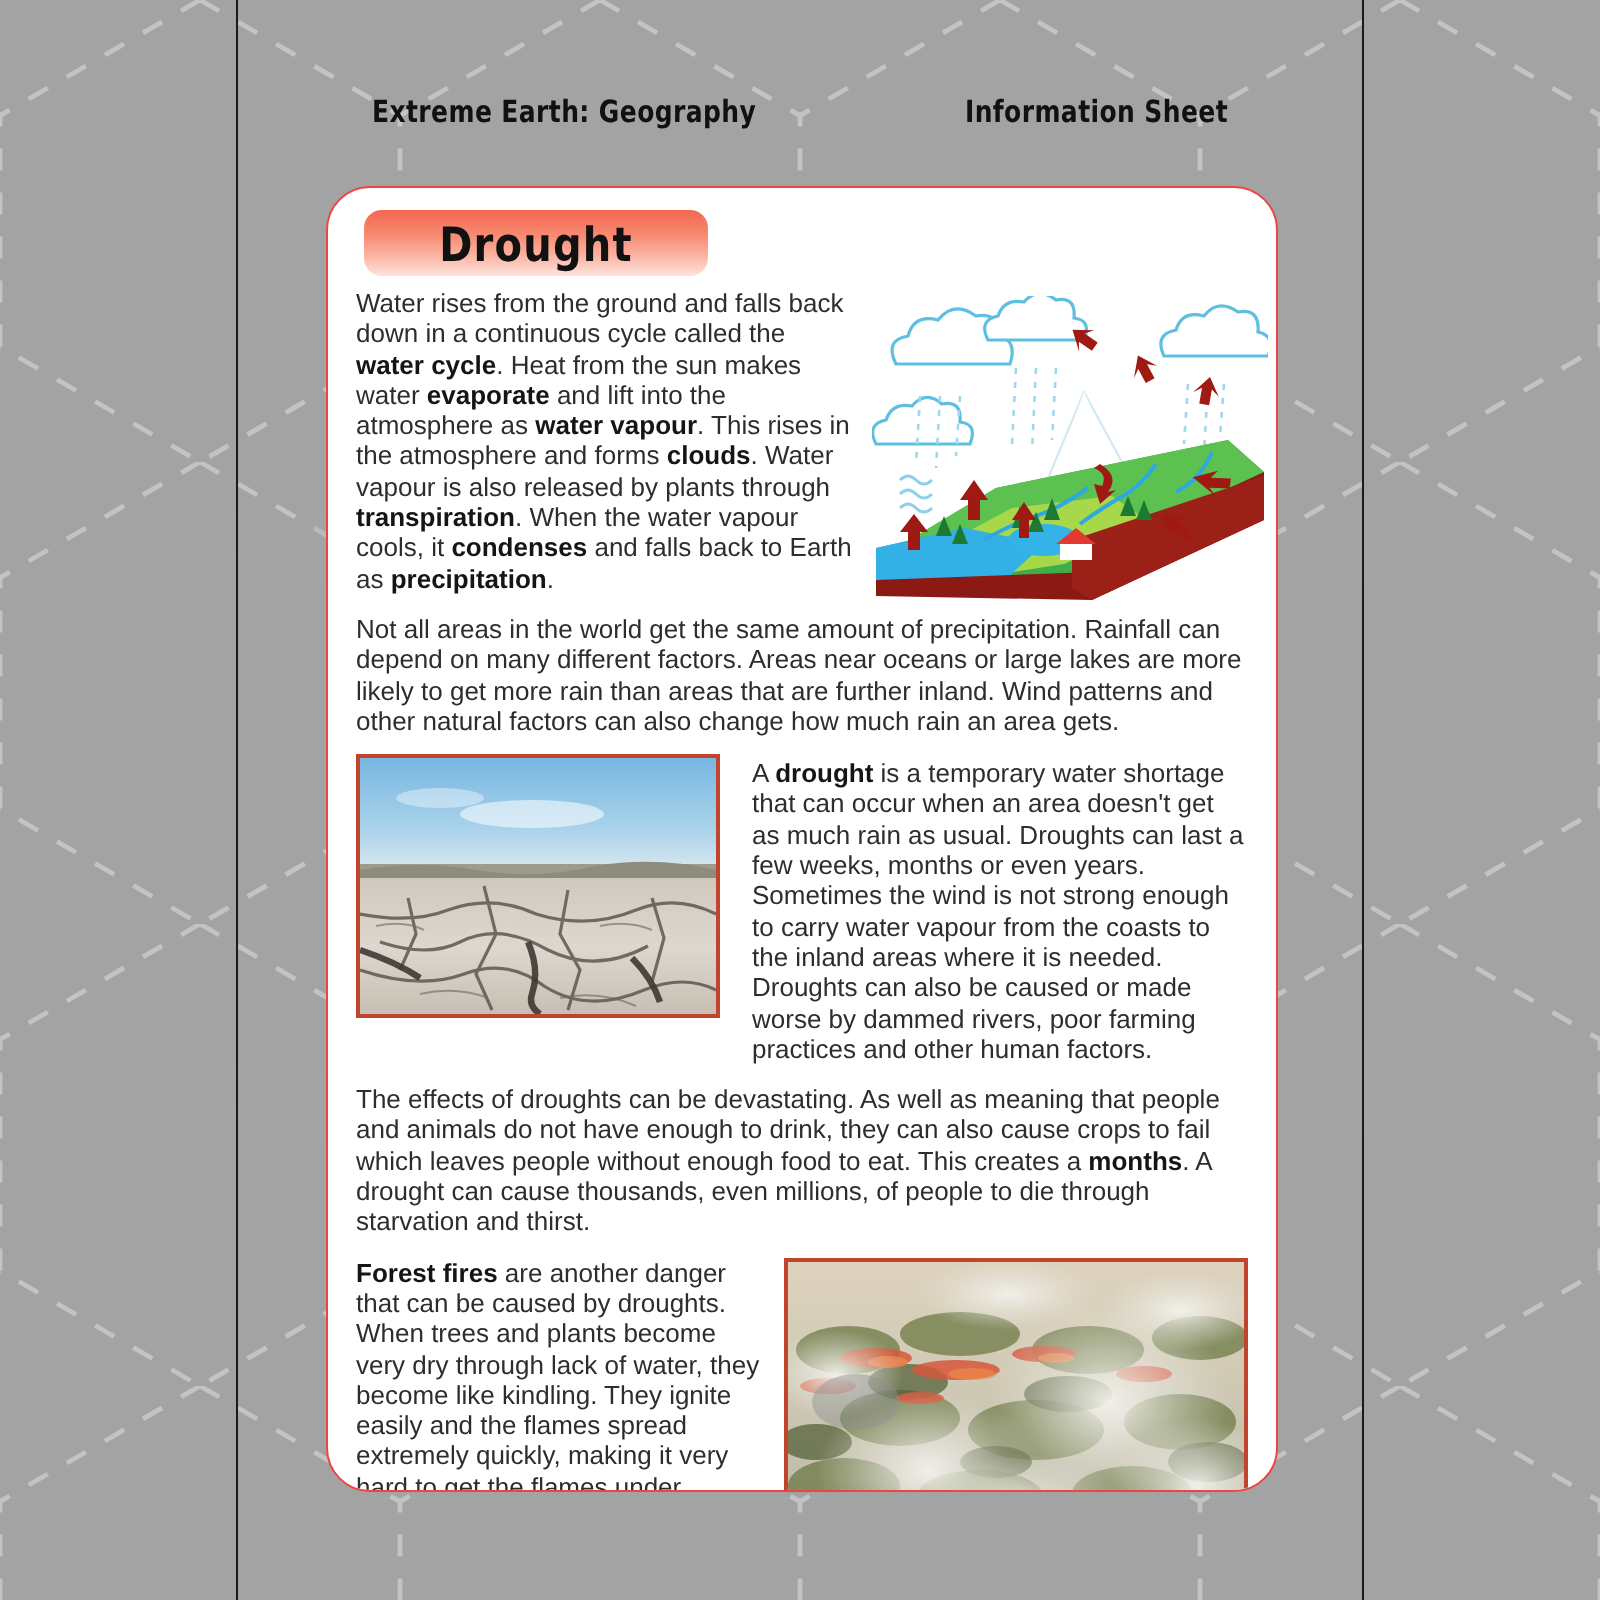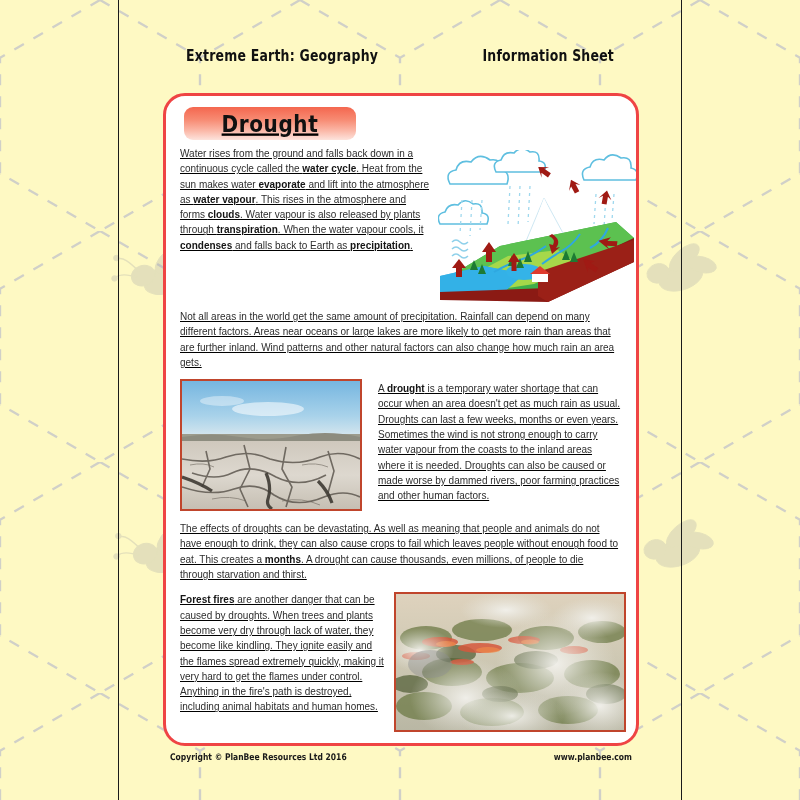--- a/index.html
+++ b/index.html
@@ -2,21 +2,21 @@
 <html><head>
 <meta charset="utf-8">
 <style>
   * { box-sizing: border-box; margin: 0; padding: 0; }
   html, body {
     width: 800px; height: 800px;
     background: #ffffff;
     font-family: "Liberation Sans", sans-serif;
     overflow: hidden;
   }
-  #stage { position: relative; width: 800px; height: 800px; background: #fef9c3; }
+  #stage { position: relative; width: 800px; height: 800px; background: #a3a3a3; }
 
   
   .honeycomb { position: absolute; inset: 0; z-index: 1; pointer-events: none; opacity: .85; }
 
   
   .bee { position: absolute; z-index: 2; pointer-events: none; opacity: .30; }
 
   
   .page {
     position: absolute; left: 118px; top: 0px; width: 564px; height: 800px;
@@ -45,42 +45,42 @@
   }
   .ftr-text {
     font-family: "DejaVu Sans", sans-serif;
     font-size: 7.6px; font-weight: 700; color: #1a1a1a;
     white-space: nowrap; transform: scaleY(1.2); transform-origin: center;
   }
 
   
   .content-box {
     position: absolute; left: 163px; top: 93px; width: 476px; height: 653px;
-    border: 3px solid #ef4444; border-radius: 22px;
-    background: #ffffff; z-index: 5; overflow: hidden; text-decoration: underline;
+    border: 1px solid #ef4444; border-radius: 22px;
+    background: #ffffff; z-index: 5; overflow: hidden;
   }
   .content-inner { position: relative; width: 100%; height: 100%; padding: 9px 10px 6px 10px; }
 
   
   .title-banner {
     width: 172px; height: 33px; border-radius: 9px;
     background: linear-gradient(180deg,#f4674f 0%, #f78a72 38%, #fbb8a8 72%, #fde3dc 100%);
     display: flex; align-items: center; justify-content: center;
     margin: 2px 0 6px 8px;
   }
   .title-text {
     font-family: "DejaVu Sans", sans-serif;
     font-size: 20px; font-weight: 700; color: #111;
     letter-spacing: .6px; transform: scaleY(1.18); transform-origin: center;
   }
 
   
   .para {
     font-family: "Liberation Sans", sans-serif;
-    font-size: 10px; line-height: 15.3px; color: #2d2d2d;
+    font-size: 13px; line-height: 15.3px; color: #2d2d2d;
     text-align: left;
   }
   .para b { font-weight: 700; color: #151515; }
 
   .row-top { display: flex; align-items: flex-start; gap: 6px; padding: 0 2px 0 4px; }
   .col-text-1 { width: 252px; flex: 0 0 252px; }
 
   
   .wc-wrap { width: 198px; flex: 0 0 198px; margin-top: 4px; }
 
@@ -399,18 +399,14 @@
               <ellipse cx="110" cy="16" rx="46" ry="18" fill="url(#smoke)"></ellipse>
             </g>
             <ellipse cx="34" cy="70" rx="22" ry="14" fill="#8d9090" opacity=".45"></ellipse>
           </svg>
         </div>
       </div>
 
     </div>
   </div>
 
-  <div class="page-footer">
-    <div class="ftr-text">Copyright © PlanBee Resources Ltd 2016</div>
-    <div class="ftr-text">www.planbee.com</div>
-  </div>
 
 </div>
 
 </body></html>

